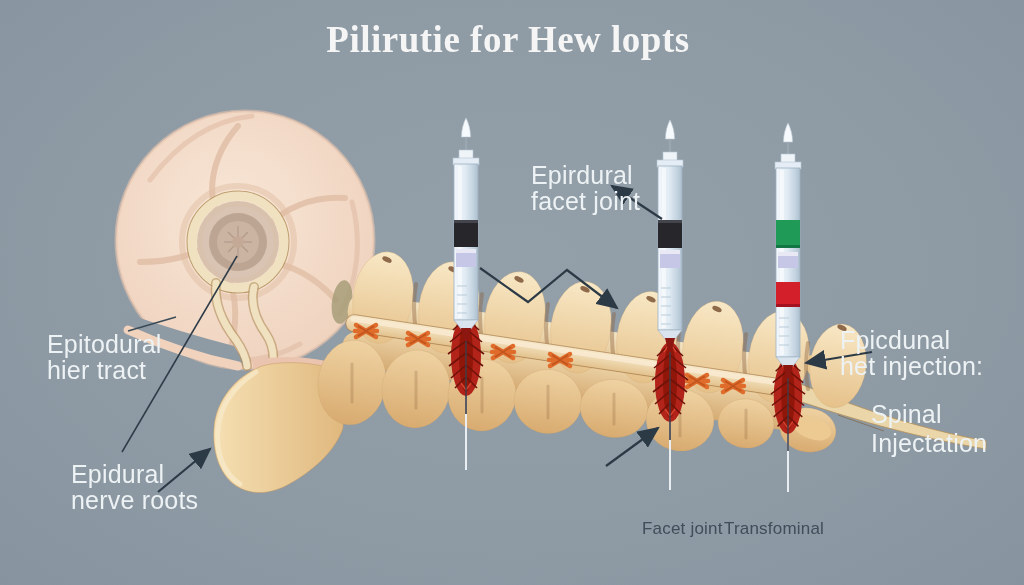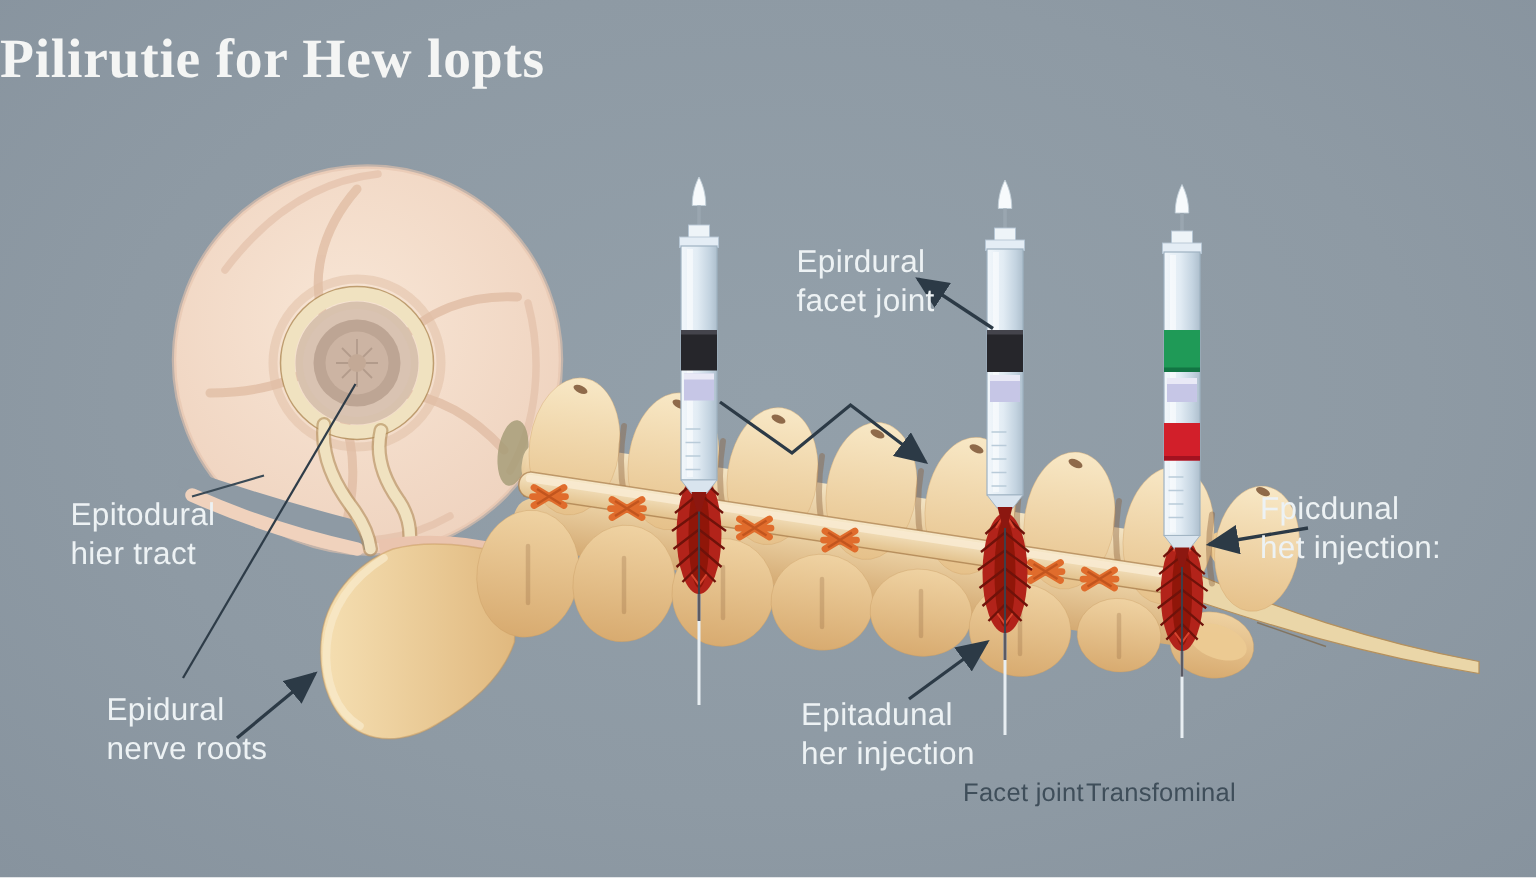--- a/index.html
+++ b/index.html
@@ -12,27 +12,27 @@
     --burst-red:#b2231a; --burst-dark:#6f120a; --spark-orange:#e06c2c;
   }
   html,body{margin:0;padding:0;}
   .stage{
     position:relative; width:1024px; height:585px; overflow:hidden;
     background:radial-gradient(ellipse at 50% 45%, #93a0aa 0%, var(--background) 60%, #87939e 100%);
     font-family:"Liberation Sans","DejaVu Sans",sans-serif;
   }
   .stage svg{position:absolute;left:0;top:0;}
   .title{
-    position:absolute; left:0; top:18px; width:1016px; text-align:left;
+    position:absolute; left:0; top:18px; width:1016px; text-align:center;
     font-family:"Liberation Serif","DejaVu Serif",serif; font-weight:700; font-size:37px;
     color:var(--title-text); letter-spacing:.5px; margin:0;
   }
   .lbl{
     position:absolute; white-space:pre-line; color:var(--label-text);
-    font-size:21px; line-height:26px; letter-spacing:.2px;
+    font-size:25px; line-height:26px; letter-spacing:.2px;
   }
   .lbl.lh29{line-height:29px;}
   .lbl.dark{color:var(--label-text-dark); font-size:17px; line-height:20px;}
 </style>
 </head>
 <body>
 
 <div class="stage">
 
 <svg width="1024" height="585" viewBox="0 0 1024 585">
@@ -305,18 +305,18 @@
 <h1 class="title">Pilirutie for Hew lopts</h1>
 
 <div class="lbl" style="left:531px;top:162px">Epirdural
 facet joint</div>
 <div class="lbl" style="left:71px;top:461px">Epidural
 nerve roots</div>
 <div class="lbl" style="left:47px;top:331px">Epitodural
 hier tract</div>
 <div class="lbl" style="left:840px;top:327px">Fpicdunal
 het injection:</div>
-<div class="lbl" style="left:534px;top:464px">Epitadunal
-her injection</div>
+<div class="lbl lh29" style="left:871px;top:400px">Spinal
+Injectation</div>
 <div class="lbl dark" style="left:642px;top:519px">Facet joint</div>
 <div class="lbl dark" style="left:724px;top:519px">Transfominal</div>
 
 </div>
 
 </body></html>

